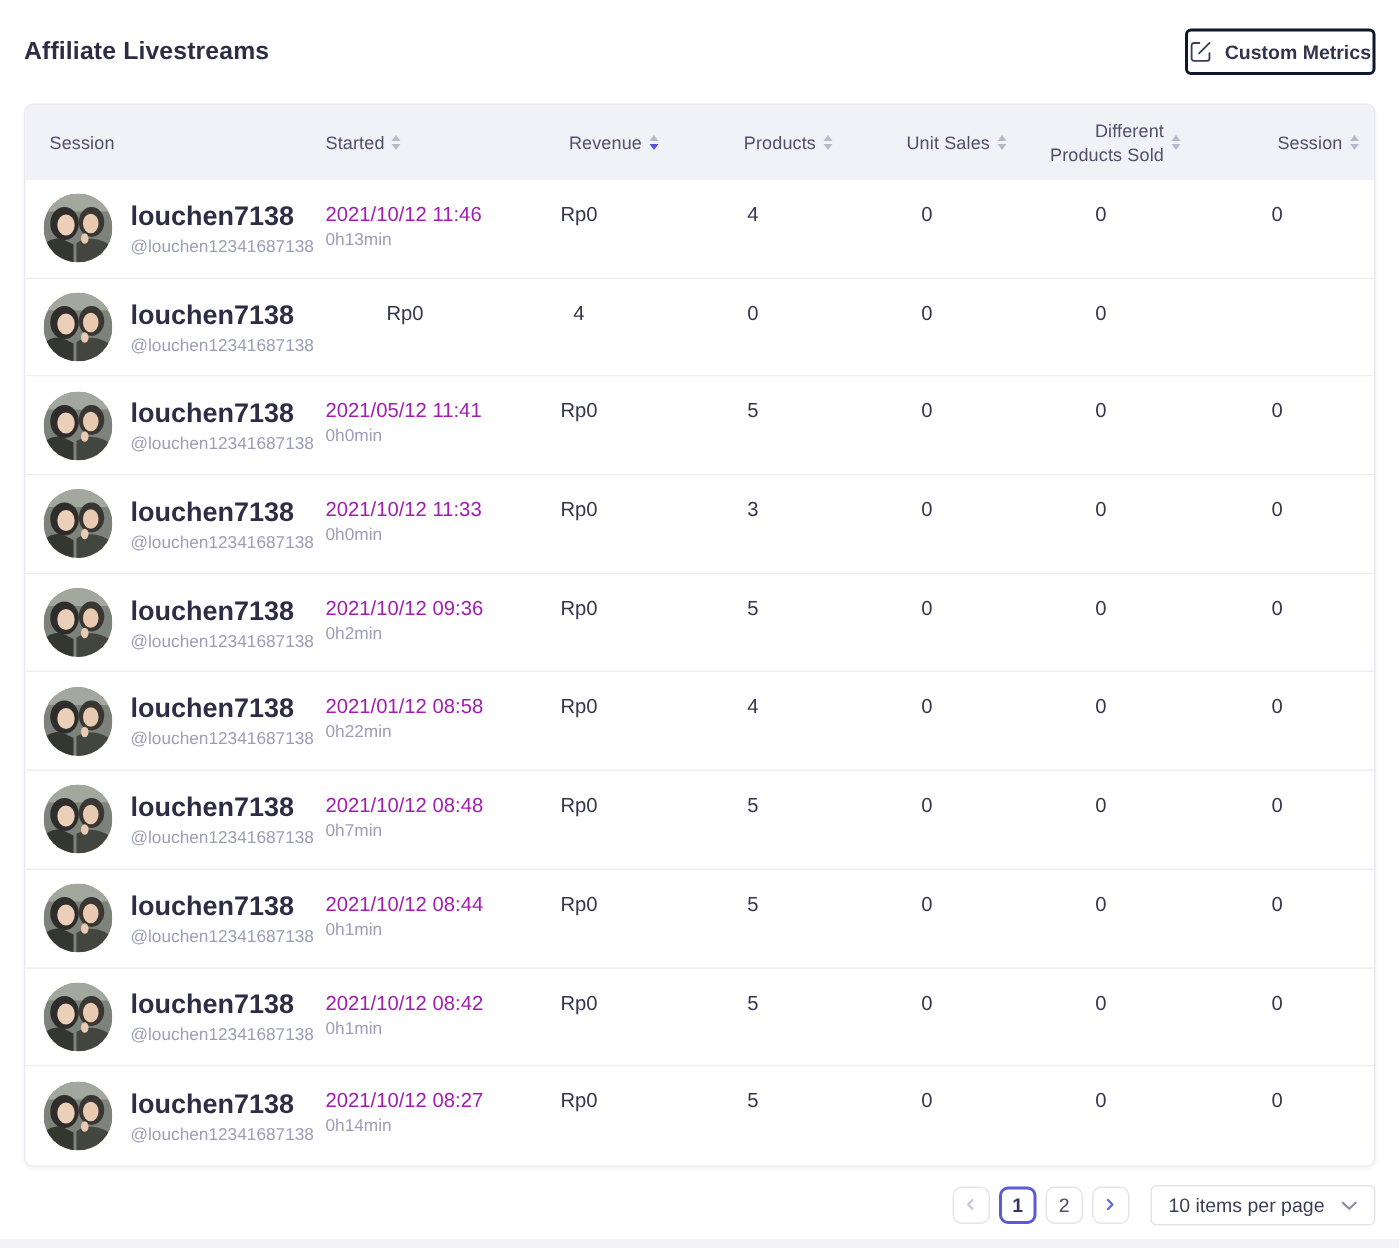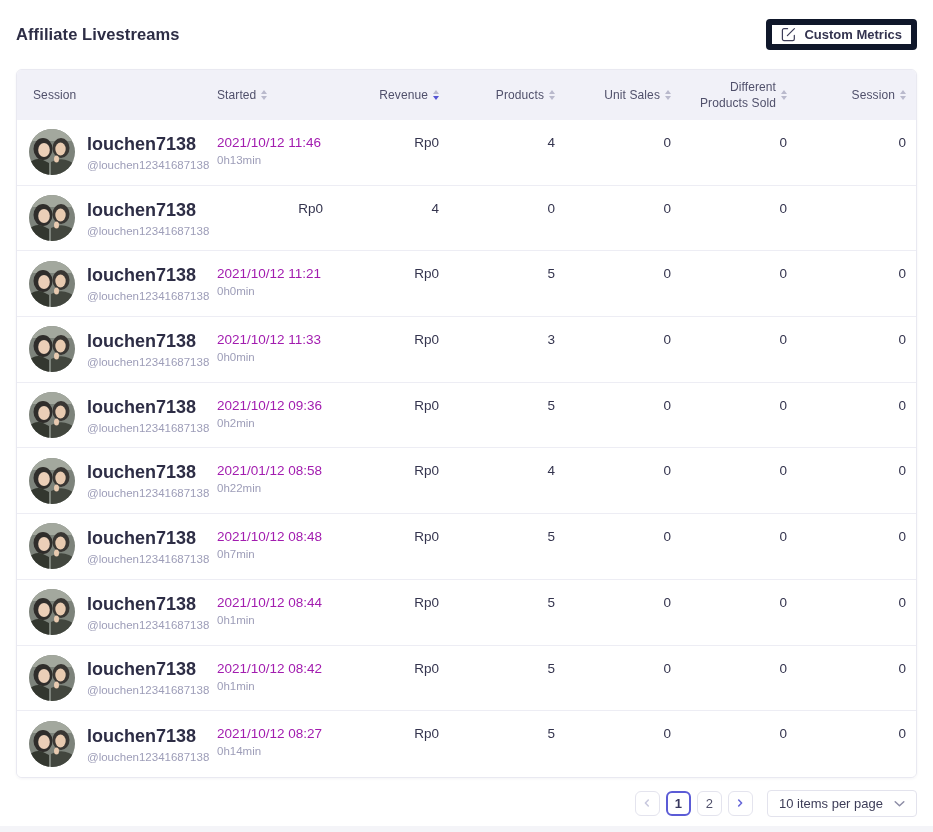--- a/index.html
+++ b/index.html
@@ -12,22 +12,22 @@
     position: relative;
     overflow: hidden;
   }
   .page { padding: 18px 16px 0 16px; }
 
   
   .page-header { display:flex; justify-content:space-between; align-items:center; height:32px; }
   .page-title { margin:0; font-size:16.5px; font-weight:700; color:#2d2d45; letter-spacing:0.1px; }
   .btn-custom {
     display:flex; align-items:center; gap:8px;
-    height:31px; padding:0 9px;
-    background:#fff; border:6px solid #0f172a; border-radius:4px;
+    height:31px; padding:0 1px;
+    background:#fff; border:2px solid #0f172a; border-radius:4px;
     font-family:inherit; font-size:13px; font-weight:600; color:#33334f;
     cursor:pointer;
   }
   .btn-custom .ic { display:inline-flex; }
 
   
   .card {
     margin-top:19px;
     border:1px solid #e9e9f1; border-radius:6px;
     overflow:hidden;
@@ -57,21 +57,21 @@
   .tr { height:65.7px; border-bottom:1px solid #ededf4; background:#fff; }
   .tbody .tr:last-child { border-bottom:none; }
   .td.session { display:flex; align-items:center; gap:12px; padding-left:12px; overflow:hidden; }
   .avatar { width:46px; height:46px; border-radius:50%; overflow:hidden; flex-shrink:0; display:block; }
   .who { min-width:0; }
   .name { font-size:18px; font-weight:700; color:#2d2d45; margin-bottom:4px; white-space:nowrap; }
   .handle { font-size:11.5px; color:#9d9db8; white-space:nowrap; }
   .td.started { padding-top:15px; }
   .date { font-size:13.5px; color:#a21caf; margin-bottom:4px; white-space:nowrap; }
   .dur { font-size:11.5px; color:#9d9db8; }
-  .td.num { text-align:right; padding:15px 10px 0 0; font-size:13.5px; color:#34344e; }
+  .td.num { text-align:center; padding:15px 10px 0 0; font-size:13.5px; color:#34344e; }
 
   
   .pager { display:flex; justify-content:flex-end; align-items:center; gap:6px; margin-top:12px; }
   .pg-btn {
     width:25px; height:25px; padding:0;
     border:1px solid #e4e4ee; background:#fff; border-radius:6px;
     display:flex; align-items:center; justify-content:center;
     font-family:inherit; font-size:13px; color:#50506b; cursor:pointer;
   }
   .pg-btn.active { border:2px solid #5b5bd6; color:#37375e; font-weight:700; }
@@ -223,21 +223,21 @@
           <path d="M22 46 L22 33 Q31 28 40 32 L46 35 L46 46 Z" fill="#42463e"></path>
           <ellipse cx="27.5" cy="30" rx="2.5" ry="3.5" fill="#e8cab0"></ellipse>
         </svg>
       </span>
       <div class="who">
         <div class="name">louchen7138</div>
         <div class="handle">@louchen12341687138</div>
       </div>
     </div>
     <div class="td started">
-      <div class="date">2021/10/12 11:21</div>
+      <div class="date">2021/05/12 11:41</div>
       <div class="dur">0h0min</div>
     </div>
     <div class="td num">Rp0</div>
     <div class="td num">5</div>
     <div class="td num">0</div>
     <div class="td num">0</div>
     <div class="td num">0</div>
   </div>
 
   <div class="tr grid-row">

